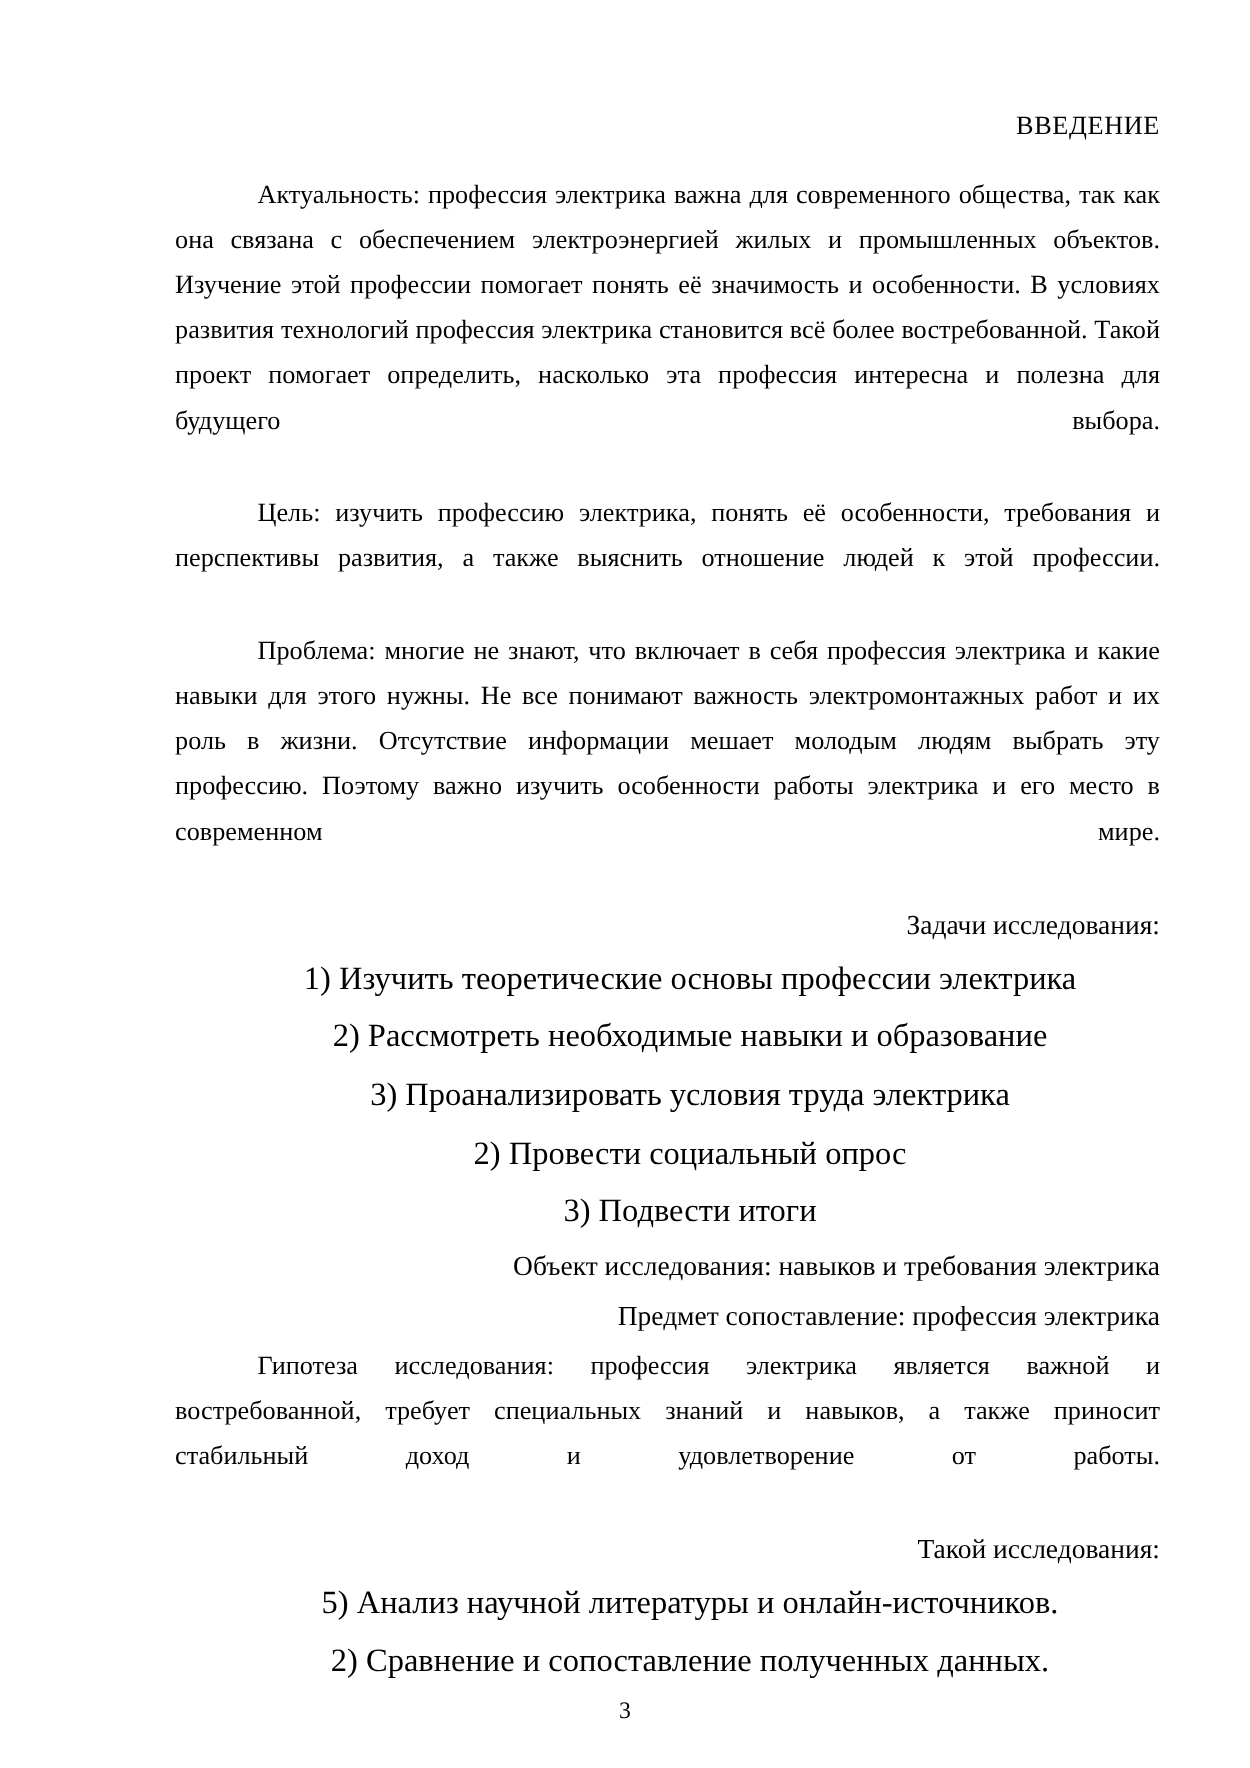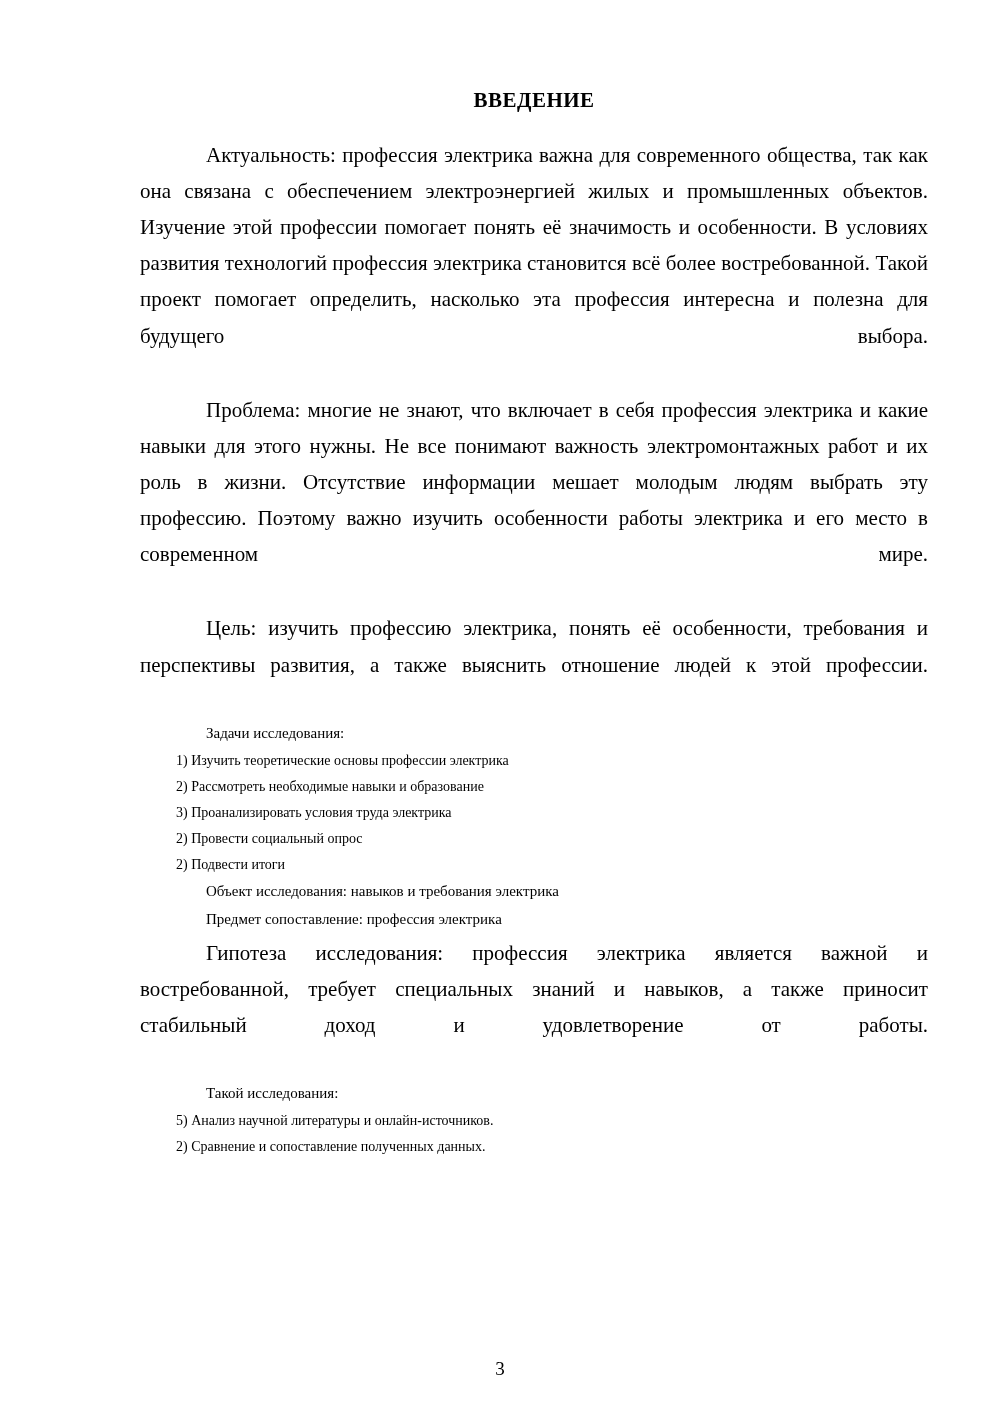--- a/index.html
+++ b/index.html
@@ -16,83 +16,83 @@
     overflow: hidden;
   }
   .page {
     box-sizing: border-box;
     width: 1000px;
     height: 1414px;
     padding: 88px 72px 40px 140px;
     position: relative;
   }
   .doc-title {
-    text-align: center;
-    font-weight: bold;
+    text-align: right;
+    font-weight: normal;
     font-size: 21px;
     letter-spacing: 0.5px;
     margin: 0 0 24px 0;
   }
   .para {
     text-align: justify;
     text-justify: inter-word;
     font-size: 21px;
     line-height: 1.72;
     margin: 0 0 2px 0;
     text-indent: 66px;
     hyphens: none;
   }
   .para:after {
     content: "";
     display: inline-block;
     width: 100%;
   }
   .list-item {
-    font-size: 14px;
+    font-size: 26px;
     line-height: 1.72;
     margin: 0 0 2px 0;
     text-indent: 36px;
-    text-align: left;
+    text-align: center;
   }
   .sub-head {
-    font-size: 15px;
+    font-size: 22px;
     line-height: 1.72;
     margin: 0 0 2px 0;
     text-indent: 66px;
-    text-align: left;
+    text-align: right;
   }
   .page-number {
     position: absolute;
     bottom: 34px;
     left: 0;
     width: 1000px;
     text-align: center;
     font-size: 19px;
   }
 </style>
 </head>
 <body>
 
 <div class="page">
 
   <h1 class="doc-title">ВВЕДЕНИЕ</h1>
 
   <p class="para">Актуальность: профессия электрика важна для современного общества, так как она связана с обеспечением электроэнергией жилых и промышленных объектов. Изучение этой профессии помогает понять её значимость и особенности. В условиях развития технологий профессия электрика становится всё более востребованной. Такой проект помогает определить, насколько эта профессия интересна и полезна для будущего выбора.</p>
 
+  <p class="para">Цель: изучить профессию электрика, понять её особенности, требования и перспективы развития, а также выяснить отношение людей к этой профессии.</p>
+
   <p class="para">Проблема: многие не знают, что включает в себя профессия электрика и какие навыки для этого нужны. Не все понимают важность электромонтажных работ и их роль в жизни. Отсутствие информации мешает молодым людям выбрать эту профессию. Поэтому важно изучить особенности работы электрика и его место в современном мире.</p>
-
-  <p class="para">Цель: изучить профессию электрика, понять её особенности, требования и перспективы развития, а также выяснить отношение людей к этой профессии.</p>
 
   <p class="sub-head">Задачи исследования:</p>
 
   <p class="list-item">1) Изучить теоретические основы профессии электрика</p>
   <p class="list-item">2) Рассмотреть необходимые навыки и образование</p>
   <p class="list-item">3) Проанализировать условия труда электрика</p>
   <p class="list-item">2) Провести социальный опрос</p>
-  <p class="list-item">2) Подвести итоги</p>
+  <p class="list-item">3) Подвести итоги</p>
 
   <p class="sub-head">Объект исследования: навыков и требования электрика</p>
 
   <p class="sub-head">Предмет сопоставление: профессия электрика</p>
 
   <p class="para">Гипотеза исследования: профессия электрика является важной и востребованной, требует специальных знаний и навыков, а также приносит стабильный доход и удовлетворение от работы.</p>
 
   <p class="sub-head">Такой исследования:</p>
 
   <p class="list-item">5) Анализ научной литературы и онлайн-источников.</p>

